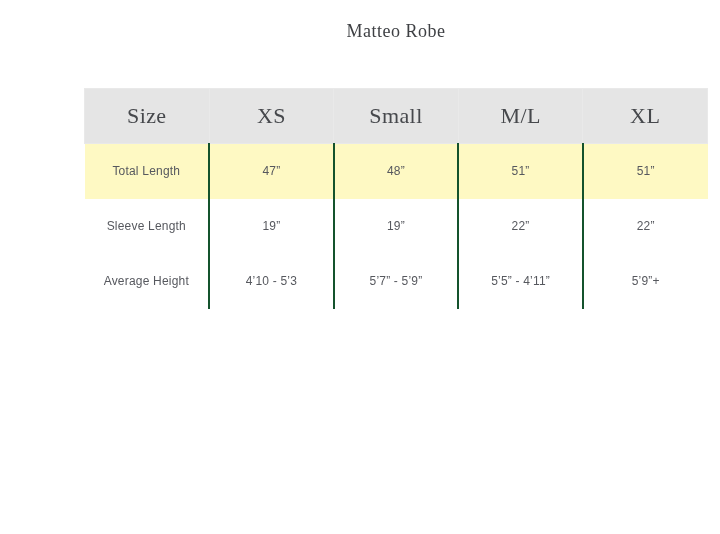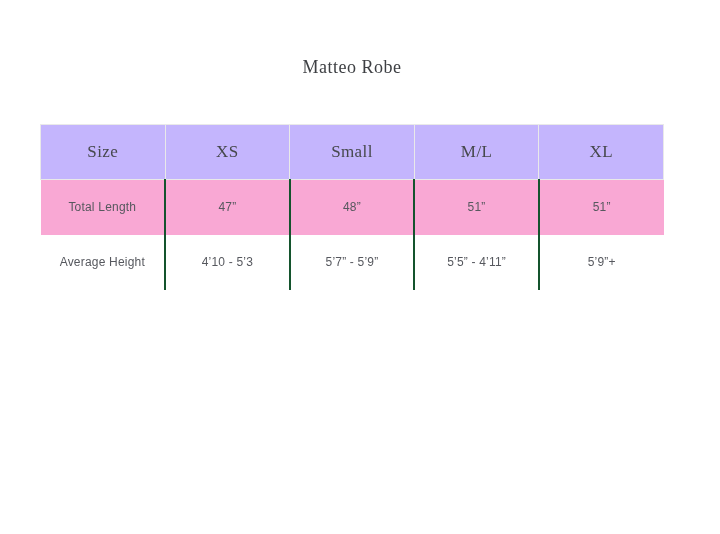--- a/index.html
+++ b/index.html
@@ -7,68 +7,68 @@
     padding: 0;
     background: #ffffff;
   }
   body {
     width: 720px;
     height: 534px;
     overflow: hidden;
     font-family: "Liberation Sans", sans-serif;
   }
   .content {
-    margin-left: 40px;
+    margin-left: 84px;
     width: 624px;
-    padding-top: 56px;
+    padding-top: 20px;
   }
   .page-title {
     margin: 0;
     text-align: center;
     font-family: "Liberation Serif", serif;
     font-weight: 400;
     font-size: 18px;
     line-height: 22px;
     letter-spacing: 0.5px;
     color: #3e4044;
   }
   table.size-chart {
     margin-top: 46px;
     width: 624px;
     border-collapse: collapse;
     table-layout: fixed;
   }
   table.size-chart th {
     height: 55px;
     box-sizing: border-box;
-    background: #c4b5fd;
+    background: #e5e5e5;
     border: 1px solid #e9e9e9;
     font-family: "Liberation Serif", serif;
     font-weight: 400;
-    font-size: 17px;
+    font-size: 22px;
     letter-spacing: 0.4px;
     color: #46484c;
     text-align: center;
     vertical-align: middle;
   }
   table.size-chart td {
     height: 55px;
     box-sizing: border-box;
     border-left: 2px solid #14532d;
     font-size: 12px;
     letter-spacing: 0.2px;
     color: #56585e;
     text-align: center;
     vertical-align: middle;
   }
   table.size-chart td:first-child {
     border-left: none;
   }
   table.size-chart tbody tr.shaded {
-    background: #f9a8d4;
+    background: #fef9c3;
   }
   table.size-chart tbody tr.plain {
     background: #ffffff;
   }
   .footnote {
     margin-top: 15px;
     font-size: 12px;
     letter-spacing: 0.2px;
     color: #989ea7;
   }
@@ -92,20 +92,27 @@
     </thead>
     <tbody>
       <tr class="shaded">
         <td>Total Length</td>
         <td>47”</td>
         <td>48”</td>
         <td>51”</td>
         <td>51”</td>
       </tr>
       <tr class="plain">
+        <td>Sleeve Length</td>
+        <td>19”</td>
+        <td>19”</td>
+        <td>22”</td>
+        <td>22”</td>
+      </tr>
+      <tr class="plain">
         <td>Average Height</td>
         <td>4’10 - 5’3</td>
         <td>5’7” - 5’9”</td>
         <td>5’5” - 4’11”</td>
         <td>5’9”+</td>
       </tr>
     </tbody>
   </table>
 
 

